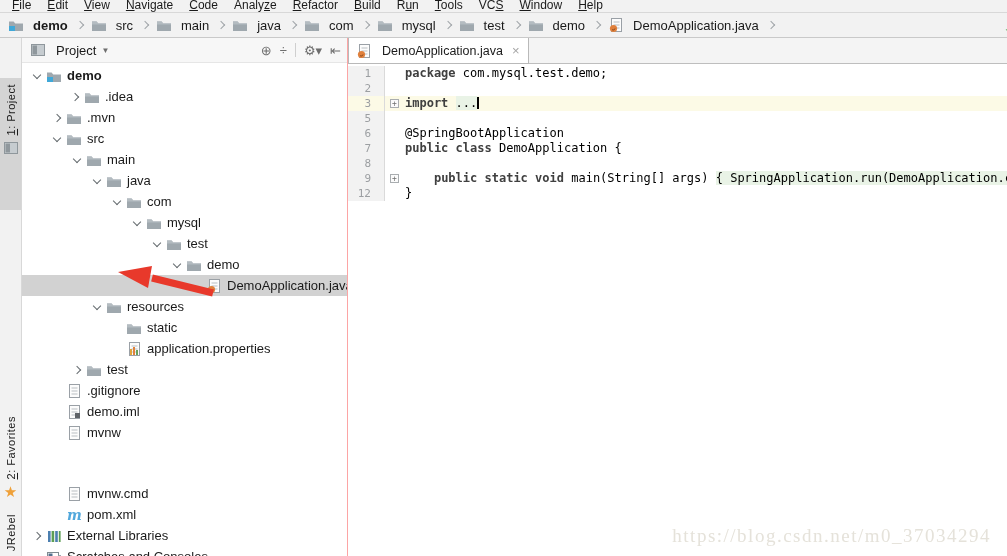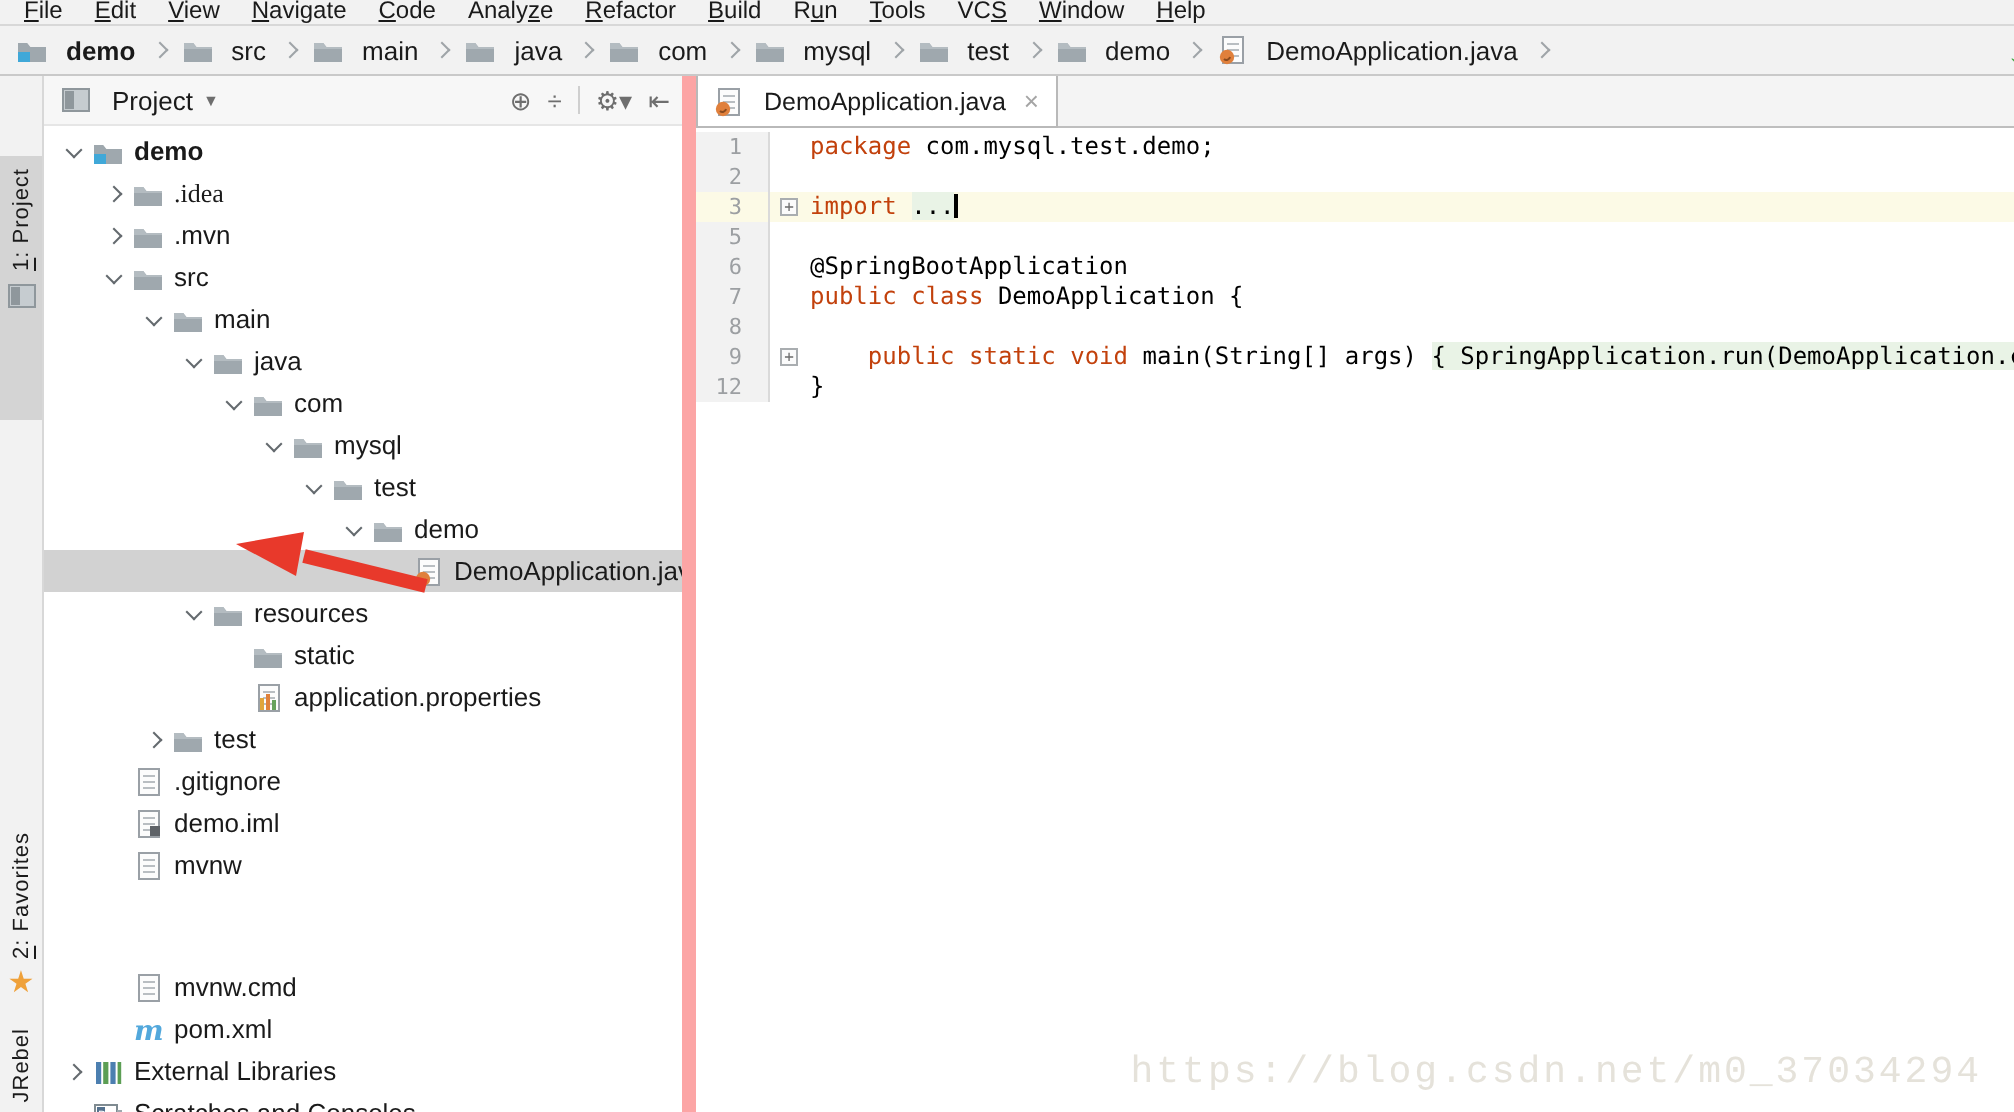--- a/index.html
+++ b/index.html
@@ -31,21 +31,21 @@
   .vtext { writing-mode:vertical-rl; transform:rotate(180deg); font-size:11px; color:#1A1A1A; letter-spacing:.5px; }
   .vtext u { text-decoration:underline; }
   .sb-project { top:40px; height:132px; background:#D4D4D4; justify-content:flex-start; padding-top:6px; }
   .sb-project .icon { margin-top:5px; }
   .sb-favorites { top:378px; }
   .sb-favorites .icon { margin-top:4px; }
   .sb-jrebel { top:476px; }
   .sb-jrebel .icon { margin-top:3px; }
 
   
-  .project { width:326px; border-right:7px solid #fca5a5; background:#FFFFFF; position:relative; flex:none; overflow:hidden; }
+  .project { width:326px; border-right:1px solid #fca5a5; background:#FFFFFF; position:relative; flex:none; overflow:hidden; }
   .proj-header { height:25px; display:flex; align-items:center; padding:0 6px 0 8px; border-bottom:1px solid #E6E6E6; background:#F7F7F7; }
   .proj-title { font-size:13px; color:#1A1A1A; margin-left:5px; }
   .dd-arrow { font-size:8px; color:#6E6E6E; margin-left:5px; }
   .ph-icons { margin-left:auto; display:flex; align-items:center; gap:8px; color:#6E6E6E; }
   .ph-ic { font-size:13px; line-height:13px; cursor:default; }
   .ph-sep { width:1px; height:14px; background:#CFCFCF; }
 
   .tree { padding-top:2px; }
   .trow { height:21px; display:flex; align-items:center; font-size:13px; color:#1A1A1A; white-space:nowrap; cursor:default; }
   .trow.selected { background:#D2D2D2; }
@@ -72,27 +72,27 @@
   .code-area { flex:1; position:relative; font-family:"DejaVu Sans Mono", monospace; font-size:12px; padding-top:2px; overflow:hidden; }
   .cline { height:15px; display:flex; align-items:center; white-space:pre; }
   .cline.hl { background:#FCFAE6; }
   .ln { width:37px; flex:none; background:#F2F2F2; border-right:1px solid #DADADA; color:#9C9FA2;
         font-size:11px; text-align:right; padding-right:13px; height:15px; line-height:15px; }
   .cline.hl .ln { background:transparent; }
   .foldcol { width:20px; flex:none; height:15px; position:relative; }
   .foldbox { position:absolute; left:5px; top:3px; width:9px; height:9px; background:#FBFBFB;
              border:1px solid #A9ADB0; color:#6E6E6E; font-size:8px; line-height:7px; text-align:center; }
   .ctext { line-height:15px; }
-  .tok-kw { color:#c2410c; font-weight:normal; }
+  .tok-kw { color:#404040; font-weight:bold; }
   .tok-pl { color:#000000; }
   .tok-fold { background:#E9F3E6; color:#000000; }
   .caret { display:inline-block; width:2px; height:12px; background:#000; vertical-align:-2px; }
 
   
-  .watermark { position:absolute; right:16px; bottom:9px; font-family:Liberation Mono, monospace;
+  .watermark { position:absolute; right:16px; bottom:9px; font-family:Liberation Serif, serif;
                font-size:19px; letter-spacing:1.5px; color:#E5E2DA; pointer-events:none; }
 </style>
 </head>
 <body>
 
 <div class="menubar" id="menubar">
     <span class="menu-item"><u>F</u>ile</span>
     <span class="menu-item"><u>E</u>dit</span>
     <span class="menu-item"><u>V</u>iew</span>
     <span class="menu-item"><u>N</u>avigate</span>
@@ -252,21 +252,21 @@
             <span class="chev expanded"></span>
           </span>
           <span class="ticon">
             <svg width="16" height="16" viewBox="0 0 16 16">
               <path d="M1 4.5h4.6l1.6 2H15v7.5H1z" fill="#9FA8AE"></path>
               <rect x="1" y="9" width="6" height="5" fill="#40A8D8"></rect>
             </svg>
           </span>
           <span class="tlabel">demo</span>
         </div>
-        <div class="trow" style="padding-left: 26px; font-family: Liberation Serif, serif;">
+        <div class="trow" style="padding-left: 44px;">
           <span class="chev-slot">
             <span class="chev collapsed"></span>
           </span>
           <span class="ticon">
             <svg width="16" height="16" viewBox="0 0 16 16">
               <path d="M1 4.5h4.6l1.6 2H15v7.5H1z" fill="#9FA8AE"></path>
               <path d="M1 4.5h4.6l1.6 2H15v1H1z" fill="#B4BCC1"></path>
             </svg>
           </span>
           <span class="tlabel">.idea</span>

